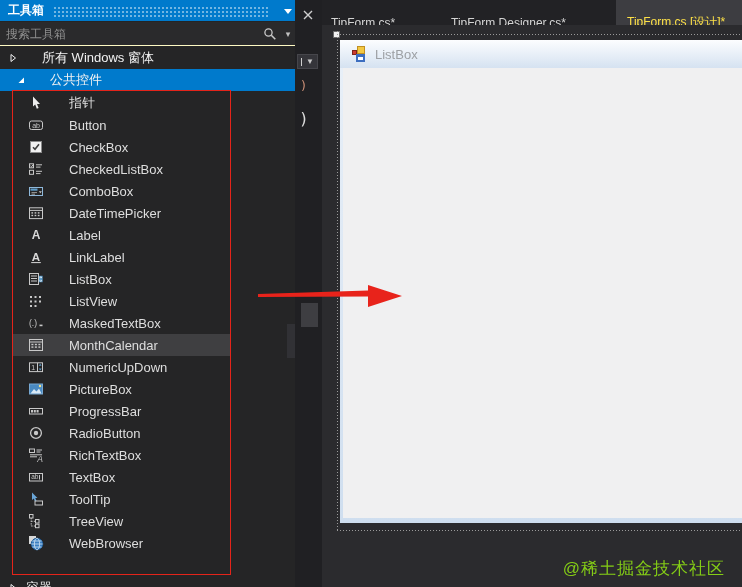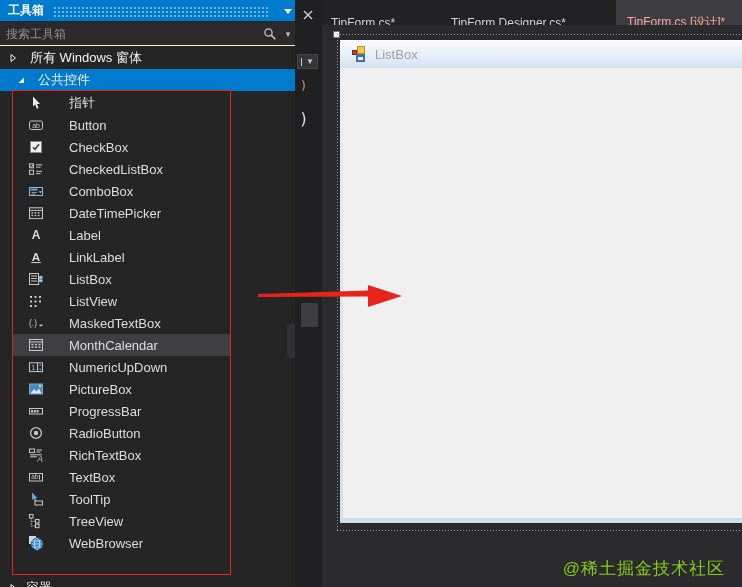--- a/index.html
+++ b/index.html
@@ -19,21 +19,21 @@
            background-size:4px 4px;background-position:0 1px;}
   .tb-btn{width:19px;height:17px;display:flex;align-items:center;justify-content:center;}
   .tb-search{position:absolute;left:0;top:22px;width:295px;height:24px;background:#2a2a2c;
              border-bottom:1px solid #fef9c3;box-sizing:border-box;display:flex;align-items:center;}
   .tb-search input{flex:1;min-width:0;background:transparent;border:0;outline:none;
                    color:#8f8f8f;font-size:12px;padding:0 6px;font-family:inherit;}
   .tb-search input::placeholder{color:#8f8f8f;opacity:1;}
   .search-btn{width:22px;height:22px;display:flex;align-items:center;justify-content:center;}
   .search-caret{width:14px;height:22px;display:flex;align-items:center;justify-content:center;color:#c0c0c0;font-size:9px;}
   .tb-group{position:absolute;left:0;width:295px;height:22px;display:flex;align-items:center;
-            padding-left:8px;box-sizing:border-box;gap:12px;}
+            padding-left:8px;box-sizing:border-box;gap:24px;}
   .tb-group .glabel{font-size:13px;color:#f2f2f2;}
   .tb-group.sel{background:var(--accent);padding-left:16px;}
   .expander{width:10px;height:10px;display:flex;align-items:center;justify-content:center;}
   .tb-list{position:absolute;left:0;top:92px;width:295px;}
   .tb-row{height:22px;display:flex;align-items:center;padding-left:28px;gap:25px;}
   .tb-row.selected{background-image:linear-gradient(var(--row-selected-bg),var(--row-selected-bg));
                    background-repeat:no-repeat;background-position:13px 0;background-size:218px 100%;}
   .tb-row-icon{width:16px;height:16px;flex:0 0 16px;}
   .tb-row-label{font-size:13px;color:#dedede;white-space:nowrap;}
   .tb-partial{position:absolute;left:0;top:577px;width:295px;height:22px;display:flex;
@@ -52,21 +52,21 @@
   .frag-0{left:5px;top:79px;font-size:12px;color:#ce9178;}
   .frag-1{left:4px;top:109px;font-size:16px;color:#dcdcdc;}
   .strip-scroll-thumb{position:absolute;left:6px;top:303px;width:17px;height:24px;background:#3e3e42;}
   
   .tabbar{position:absolute;left:322px;top:0;width:420px;height:25px;background:#222225;}
   .tab{position:absolute;top:0;height:25px;display:flex;align-items:center;box-sizing:border-box;}
   .tab span{font-size:12px;color:#d4d4d4;white-space:nowrap;margin-top:20px;}
   .tab-0{left:0;width:116px;padding-left:9px;}
   .tab-1{left:116px;width:178px;padding-left:13px;}
   .tab-2{left:294px;width:126px;background:var(--tab-active-bg);padding-left:11px;}
-  .tab-2 span{color:#fca5a5;}
+  .tab-2 span{color:#fde047;}
   
   .designer{position:absolute;left:322px;top:25px;width:420px;height:562px;background:var(--designer-bg);overflow:hidden;}
   .sel-handle{position:absolute;left:11px;top:6px;width:7px;height:7px;background:#f2f2f2;border:1px solid #6a6a6a;box-sizing:border-box;}
   .dotted-h{position:absolute;height:1px;background:repeating-linear-gradient(90deg,#9a9a9a 0 1px,transparent 1px 3px);}
   .dotted-v{position:absolute;width:1px;background:repeating-linear-gradient(180deg,#9a9a9a 0 1px,transparent 1px 3px);}
   .dot-top{left:15px;top:9px;width:405px;}
   .dot-left{left:15px;top:6px;height:500px;}
   .dot-bottom{left:15px;top:505px;width:405px;}
   .form{position:absolute;left:18px;top:15px;width:410px;height:483px;
         background:linear-gradient(#e9f0f8,#cfdeef);}

